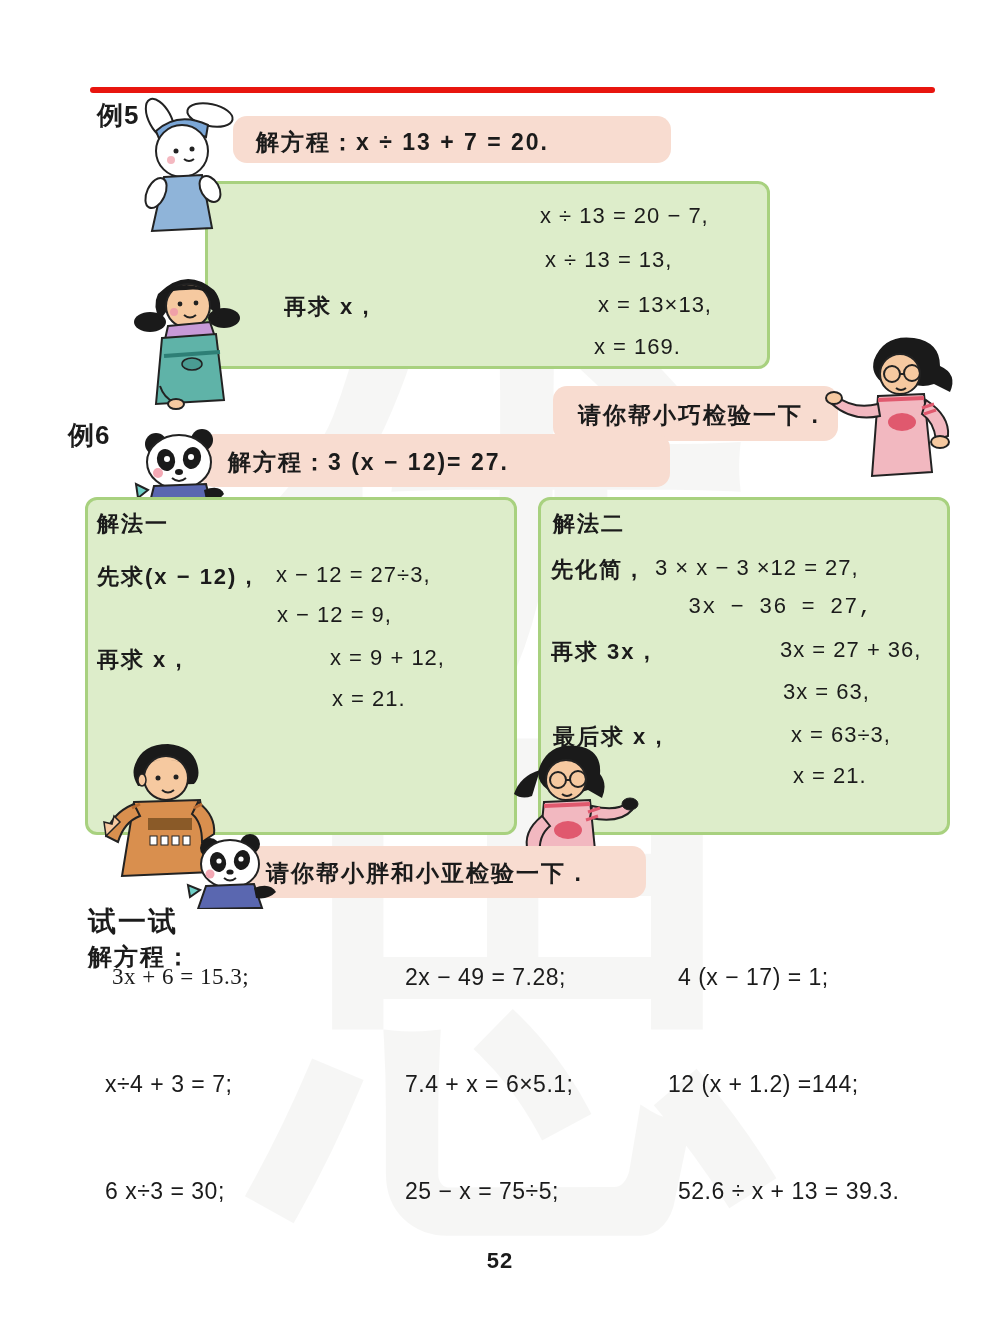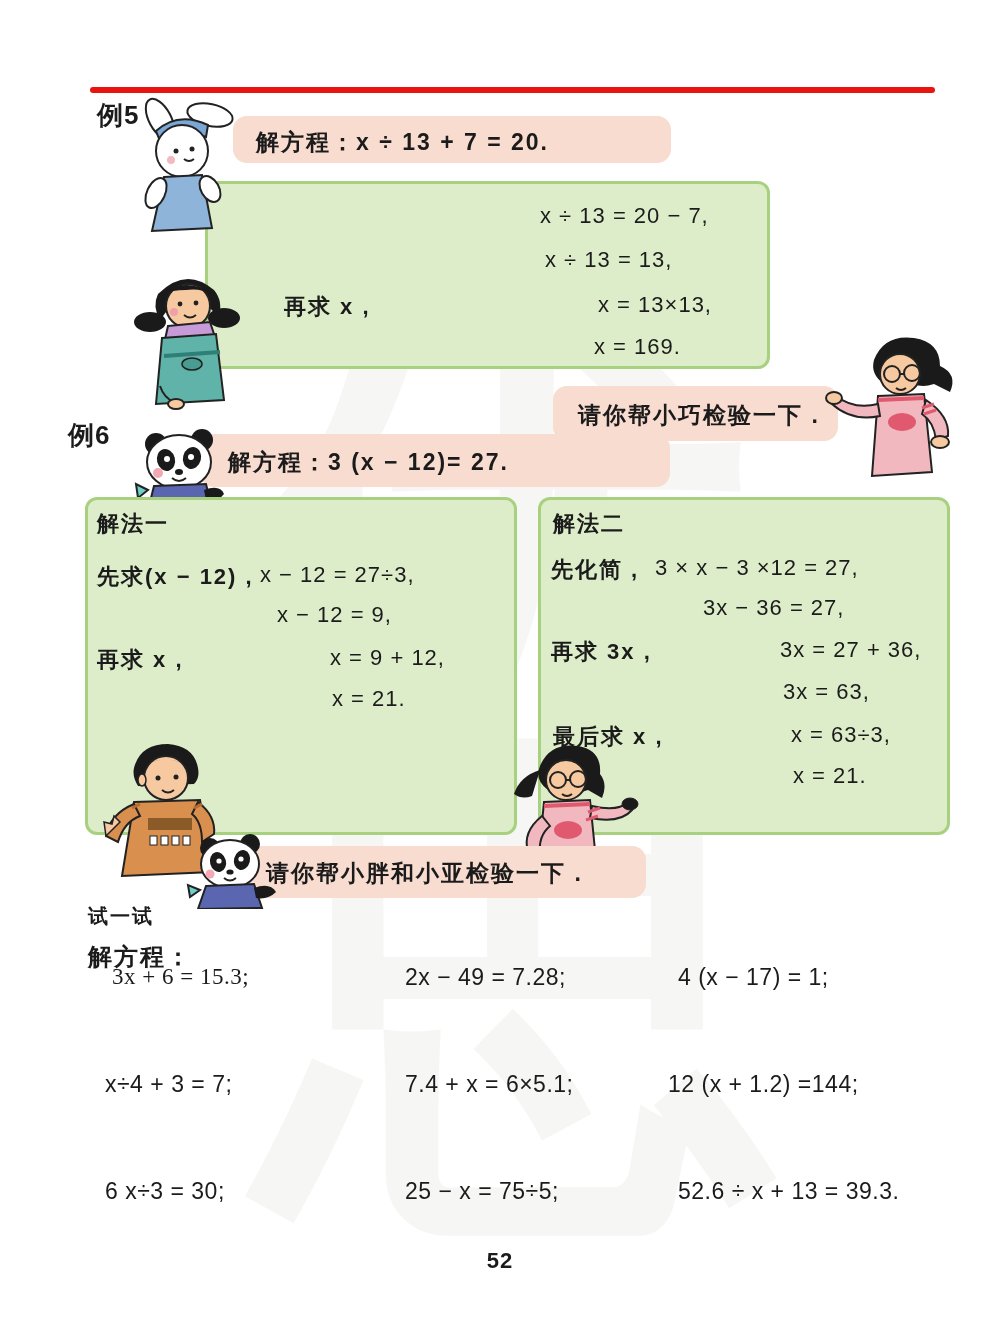--- a/index.html
+++ b/index.html
@@ -120,31 +120,31 @@
       <circle cx="34" cy="45" r="5" fill="#f4a8b4"></circle>
       <path d="M30 58 L82 56 L90 88 L22 90 Z" fill="#5a67b0" stroke="#222" stroke-width="2"></path>
       <path d="M24 62 l-12 -6 l2 14 Z" fill="#6fd0c8" stroke="#222" stroke-width="2"></path>
       <path d="M80 62 Q96 56 100 66 Q94 74 82 72 Z" fill="#1a1a1a"></path>
     </svg>
   </div>
 
   <div class="abs greenbox" style="left:85px;top:497px;width:432px;height:338px;"></div>
   <div class="abs box-text cnb" style="left:97px;top:509px;">解法一</div>
   <div class="abs box-text cnb" style="left:97px;top:562px;">先求(x − 12) ,</div>
-  <div class="abs box-text eq" style="left:260px;top:562px;">x − 12  = 27÷3,</div>
+  <div class="abs box-text eq" style="left:276px;top:562px;">x − 12  = 27÷3,</div>
   <div class="abs box-text eq" style="left:277px;top:602px;">x − 12  = 9,</div>
   <div class="abs box-text cnb" style="left:97px;top:645px;">再求 x ,</div>
   <div class="abs box-text eq" style="left:330px;top:645px;">x  = 9 + 12,</div>
   <div class="abs box-text eq" style="left:332px;top:686px;">x  = 21.</div>
 
   <div class="abs greenbox" style="left:538px;top:497px;width:412px;height:338px;"></div>
   <div class="abs box-text cnb" style="left:553px;top:509px;">解法二</div>
   <div class="abs box-text cnb" style="left:551px;top:555px;">先化简 ,</div>
   <div class="abs box-text eq" style="left:655px;top:555px;">3 × x − 3 ×12 = 27,</div>
-  <div class="abs box-text eq" style="left:703px;top:595px;">3x − 36 = 27,</div>
+  <div class="abs box-text eq" style="left:688px;top:595px;font-family:Liberation Mono, monospace;">3x − 36 = 27,</div>
   <div class="abs box-text cnb" style="left:551px;top:637px;">再求 3x ,</div>
   <div class="abs box-text eq" style="left:780px;top:637px;">3x = 27 + 36,</div>
   <div class="abs box-text eq" style="left:783px;top:679px;">3x = 63,</div>
   <div class="abs box-text cnb" style="left:553px;top:722px;">最后求 x ,</div>
   <div class="abs box-text eq" style="left:791px;top:722px;">x = 63÷3,</div>
   <div class="abs box-text eq" style="left:793px;top:763px;">x = 21.</div>
 
   <div class="abs" style="left:76px;top:738px;">
     <svg width="180" height="142" viewBox="0 0 180 142">
       <path d="M58 30 Q64 6 92 6 Q118 8 122 30 Q124 40 118 46 L62 48 Q56 38 58 30 Z" fill="#1a1a1a"></path>
@@ -201,21 +201,21 @@
         <circle cx="71" cy="25" r="2.6" fill="#fff"></circle>
       <ellipse cx="60" cy="38" rx="3.6" ry="2.6" fill="#1a1a1a"></ellipse>
       <path d="M54 44 q6 5 12 0" fill="none" stroke="#222" stroke-width="2"></path>
       <circle cx="40" cy="40" r="4.5" fill="#f4a8b4"></circle>
       <path d="M36 52 L84 50 L92 74 L28 75 Z" fill="#5a67b0" stroke="#222" stroke-width="2"></path>
       <path d="M30 56 l-12 -5 l2 12 Z" fill="#6fd0c8" stroke="#222" stroke-width="2"></path>
       <path d="M84 54 Q100 48 106 58 Q98 66 86 64 Z" fill="#1a1a1a"></path>
     </svg>
   </div>
 
-  <div class="abs cnb" style="left:88px;top:903px;font-size:20px;">试一试</div>
+  <div class="abs cnb" style="left:88px;top:903px;font-size:28px;">试一试</div>
   <div class="abs cnb" style="left:88px;top:941px;font-size:24px;">解方程：</div>
 
   <div class="abs practice-eq" style="left:112px;top:964px;font-family:Liberation Serif, serif;">3x + 6 = 15.3;</div>
   <div class="abs practice-eq" style="left:405px;top:964px;">2x − 49 = 7.28;</div>
   <div class="abs practice-eq" style="left:678px;top:964px;">4 (x − 17) = 1;</div>
 
   <div class="abs practice-eq" style="left:105px;top:1071px;">x÷4 + 3 = 7;</div>
   <div class="abs practice-eq" style="left:405px;top:1071px;">7.4 + x = 6×5.1;</div>
   <div class="abs practice-eq" style="left:668px;top:1071px;">12 (x + 1.2) =144;</div>
 

